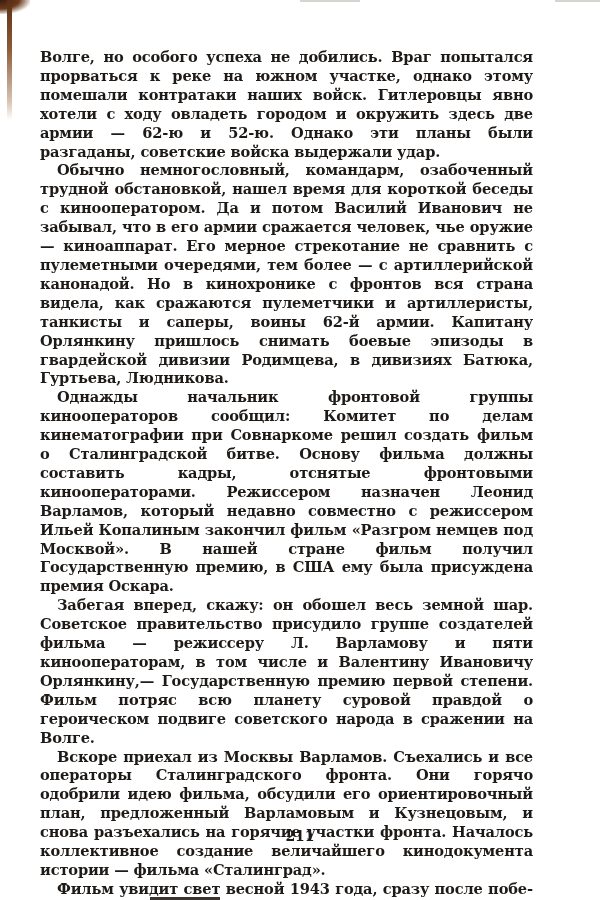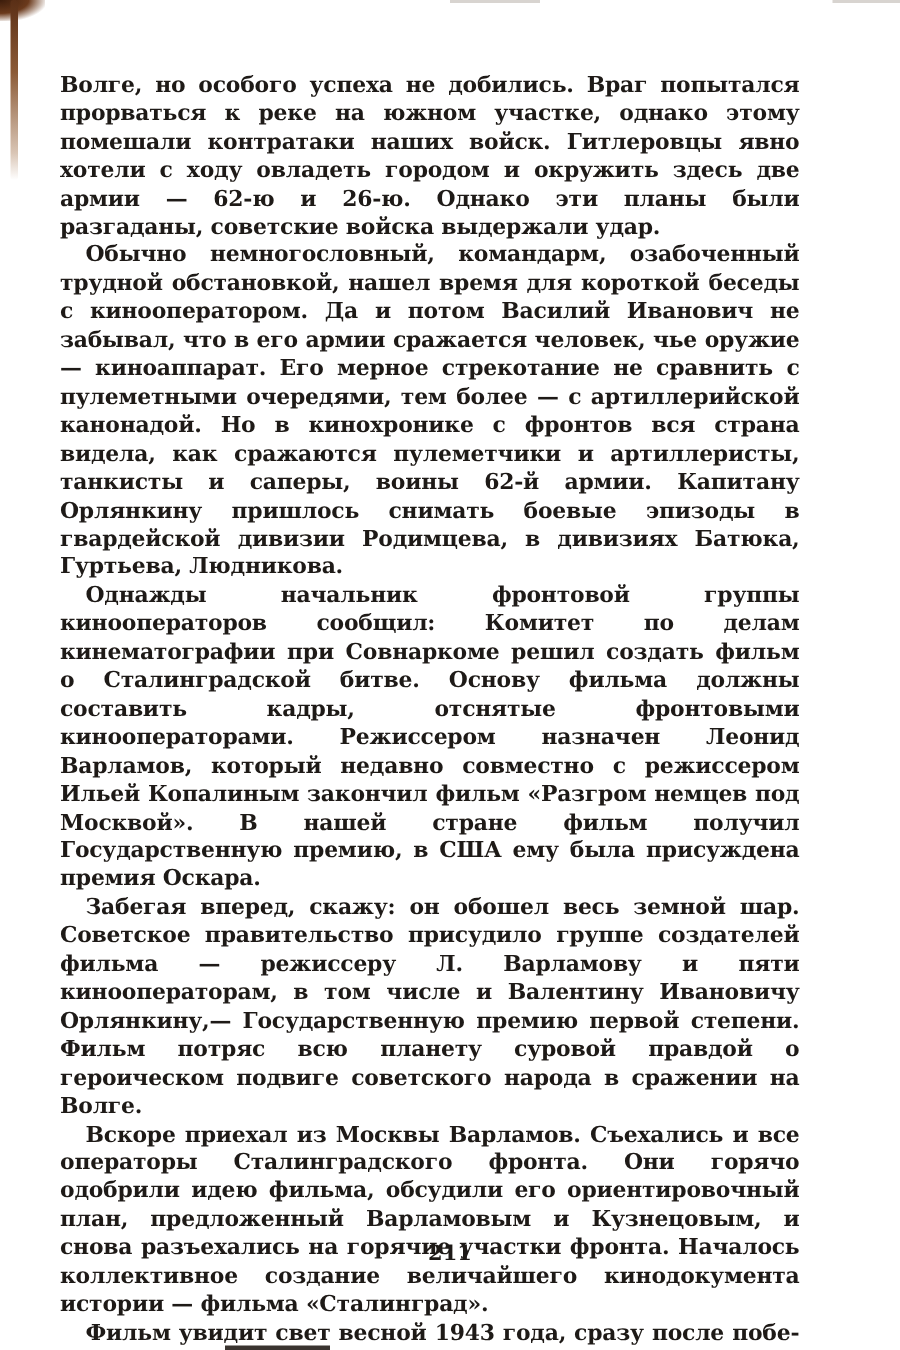--- a/index.html
+++ b/index.html
@@ -78,21 +78,21 @@
 </head>
 <body>
 
 <div class="corner-stain"></div>
 <div class="binding-stain"></div>
 <div class="top-edge" style="left:300px;width:60px;"></div>
 <div class="top-edge" style="left:555px;width:45px;"></div>
 <div class="bottom-edge" style="left:150px;width:70px;"></div>
 
 <div class="page-text">
-  <p class="first">Волге, но особого успеха не добились. Враг попытался прорваться к реке на южном участке, однако этому поме­шали контратаки наших войск. Гитлеровцы явно хотели с ходу овладеть городом и окружить здесь две армии — 62-ю и 26-ю. Однако эти планы были разгаданы, советские войска выдержали удар.</p>
+  <p class="first">Волге, но особого успеха не добились. Враг попытался прорваться к реке на южном участке, однако этому поме­шали контратаки наших войск. Гитлеровцы явно хотели с ходу овладеть городом и окружить здесь две армии — 62-ю и 52-ю. Однако эти планы были разгаданы, советские войска выдержали удар.</p>
   <p>Обычно немногословный, командарм, озабоченный труд­ной обстановкой, нашел время для короткой беседы с ки­нооператором. Да и потом Василий Иванович не забывал, что в его армии сражается человек, чье оружие — киноап­парат. Его мерное стрекотание не сравнить с пулеметными очередями, тем более — с артиллерийской канонадой. Но в кинохронике с фронтов вся страна видела, как сражаются пулеметчики и артиллеристы, танкисты и саперы, воины 62-й армии. Капитану Орлянкину пришлось снимать бо­евые эпизоды в гвардейской дивизии Родимцева, в диви­зиях Батюка, Гуртьева, Людникова.</p>
   <p>Однажды начальник фронтовой группы кинооператоров сообщил: Комитет по делам кинематографии при Совнар­коме решил создать фильм о Сталинградской битве. Основу фильма должны составить кадры, отснятые фронтовыми кинооператорами. Режиссером назначен Леонид Варламов, который недавно совместно с режиссером Ильей Копали­ным закончил фильм «Разгром немцев под Москвой». В нашей стране фильм получил Государственную премию, в США ему была присуждена премия Оскара.</p>
   <p>Забегая вперед, скажу: он обошел весь земной шар. Со­ветское правительство присудило группе создателей филь­ма — режиссеру Л. Варламову и пяти кинооператорам, в том числе и Валентину Ивановичу Орлянкину,— Госу­дарственную премию первой степени. Фильм потряс всю планету суровой правдой о героическом подвиге советско­го народа в сражении на Волге.</p>
   <p>Вскоре приехал из Москвы Варламов. Съехались и все операторы Сталинградского фронта. Они горячо одобрили идею фильма, обсудили его ориентировочный план, пред­ложенный Варламовым и Кузнецовым, и снова разъеха­лись на горячие участки фронта. Началось коллективное создание величайшего кинодокумента истории — фильма «Сталинград».</p>
   <p>Фильм увидит свет весной 1943 года, сразу после побе­ды под Сталинградом, а в ту августовскую ночь, когда ка­питан Орлянкин вошел в блиндаж В. И. Чуйкова, до нее еще было почти полгода. В боях на волжских рубежах</p>
 </div>
 
 <div class="page-number">211</div>
 
 </body></html>

